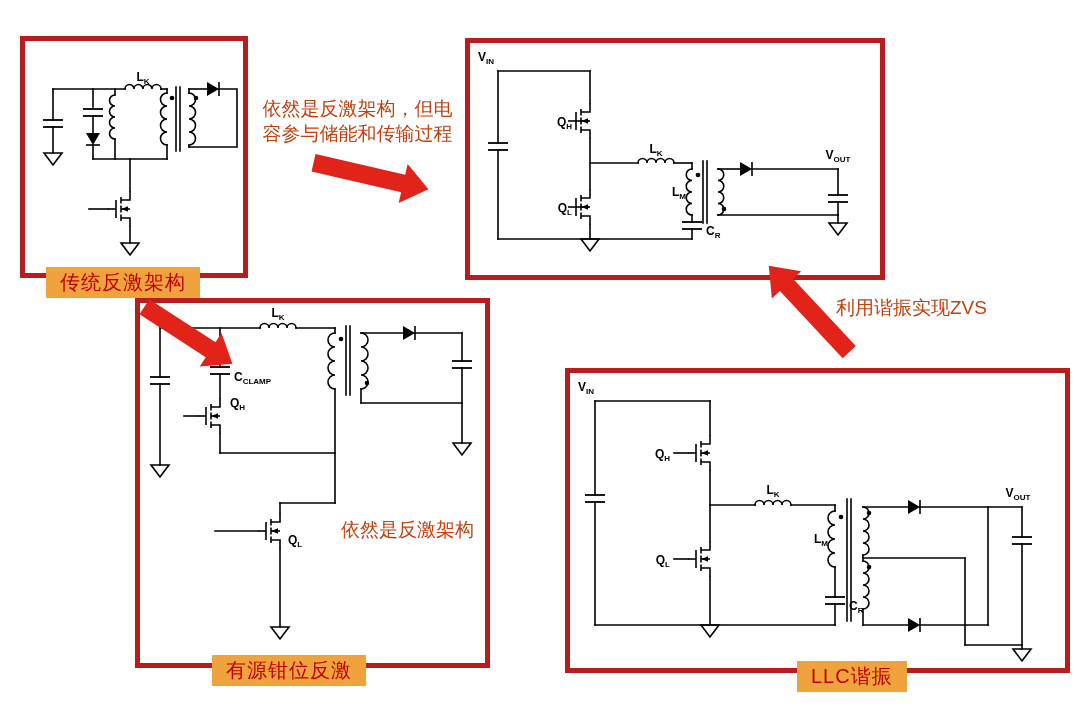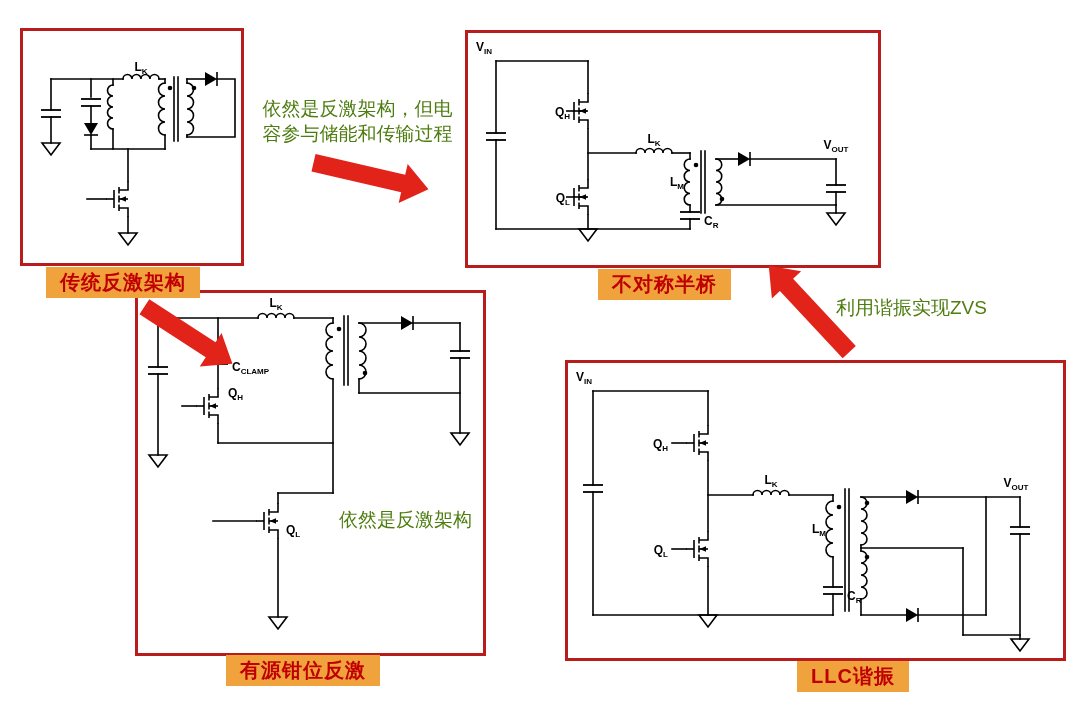--- a/index.html
+++ b/index.html
@@ -1,21 +1,21 @@
 <!DOCTYPE html>
 <html><head>
 <meta charset="utf-8">
 <style>
   html,body{margin:0;padding:0;background:#fff;}
   #canvas{position:relative;width:1080px;height:706px;background:#ffffff;overflow:hidden;
           font-family:"Liberation Sans",sans-serif;}
-  .panel{position:absolute;background:#fff;border:3px solid #b91c1c;}
-  .badge{position:absolute;background:#f0a23c;color:#c00000;font-weight:bold;
+  .panel{position:absolute;background:#fff;border:5px solid #b91c1c;margin-top:8px;}
+  .badge{position:absolute;background:#f0a23c;color:#c00000;font-weight:normal;
          font-size:20px;padding:2px 14px;letter-spacing:1px;white-space:nowrap;}
-  .bluenote{position:absolute;color:#4d7c0f;font-size:19px;line-height:1.3;
+  .bluenote{position:absolute;color:#c2410c;font-size:19px;line-height:1.3;
             text-align:center;white-space:nowrap;}
   .bluenote div{white-space:nowrap;}
   svg{display:block;}
   .arrow-svg{position:absolute;overflow:visible;}
   .w{stroke:#000;stroke-width:1.6;fill:none;stroke-linecap:square;}
   .dot{fill:#000;stroke:none;}
   .clabel{font-family:"Liberation Sans",sans-serif;font-weight:bold;font-size:12px;fill:#000;}
   .sub{font-size:8px;}
 </style>
 </head>
@@ -244,22 +244,21 @@
       <text class="clabel" x="100" y="85" text-anchor="end"><tspan>Q</tspan><tspan class="sub" dy="3">H</tspan></text>
       <text class="clabel" x="100" y="191" text-anchor="end"><tspan>Q</tspan><tspan class="sub" dy="3">L</tspan></text>
       <text class="clabel" x="203" y="121" text-anchor="middle"><tspan>L</tspan><tspan class="sub" dy="3">K</tspan></text>
       <text class="clabel" x="258" y="170" text-anchor="end"><tspan>L</tspan><tspan class="sub" dy="3">M</tspan></text>
       <text class="clabel" x="279" y="237"><tspan>C</tspan><tspan class="sub" dy="3">R</tspan></text>
       <text class="clabel" x="448" y="124" text-anchor="middle"><tspan>V</tspan><tspan class="sub" dy="3">OUT</tspan></text>
     </svg>
   </div>
 
   <div class="badge" style="left:46px;top:267px;">传统反激架构</div>
-  <div class="badge" style="left:598px;top:269px;">不对称半桥</div>
-  <div class="badge" style="left:226px;top:655px;">有源钳位反激</div>
+  <div class="badge" style="left:212px;top:655px;">有源钳位反激</div>
   <div class="badge" style="left:797px;top:661px;">LLC谐振</div>
 
   <div class="bluenote" style="left:250px;top:97px;width:215px;">
     <div>依然是反激架构，但电</div>
     <div>容参与储能和传输过程</div>
   </div>
   <div class="bluenote" style="left:836px;top:296px;">利用谐振实现ZVS</div>
 
   <svg class="arrow-svg" style="left:312px;top:146px;" width="126" height="62">
     <polygon points="0,21 92,21 92,10 118,30 92,50 92,39 0,39" transform="rotate(13 59 30)" fill="#e2231a"></polygon>

